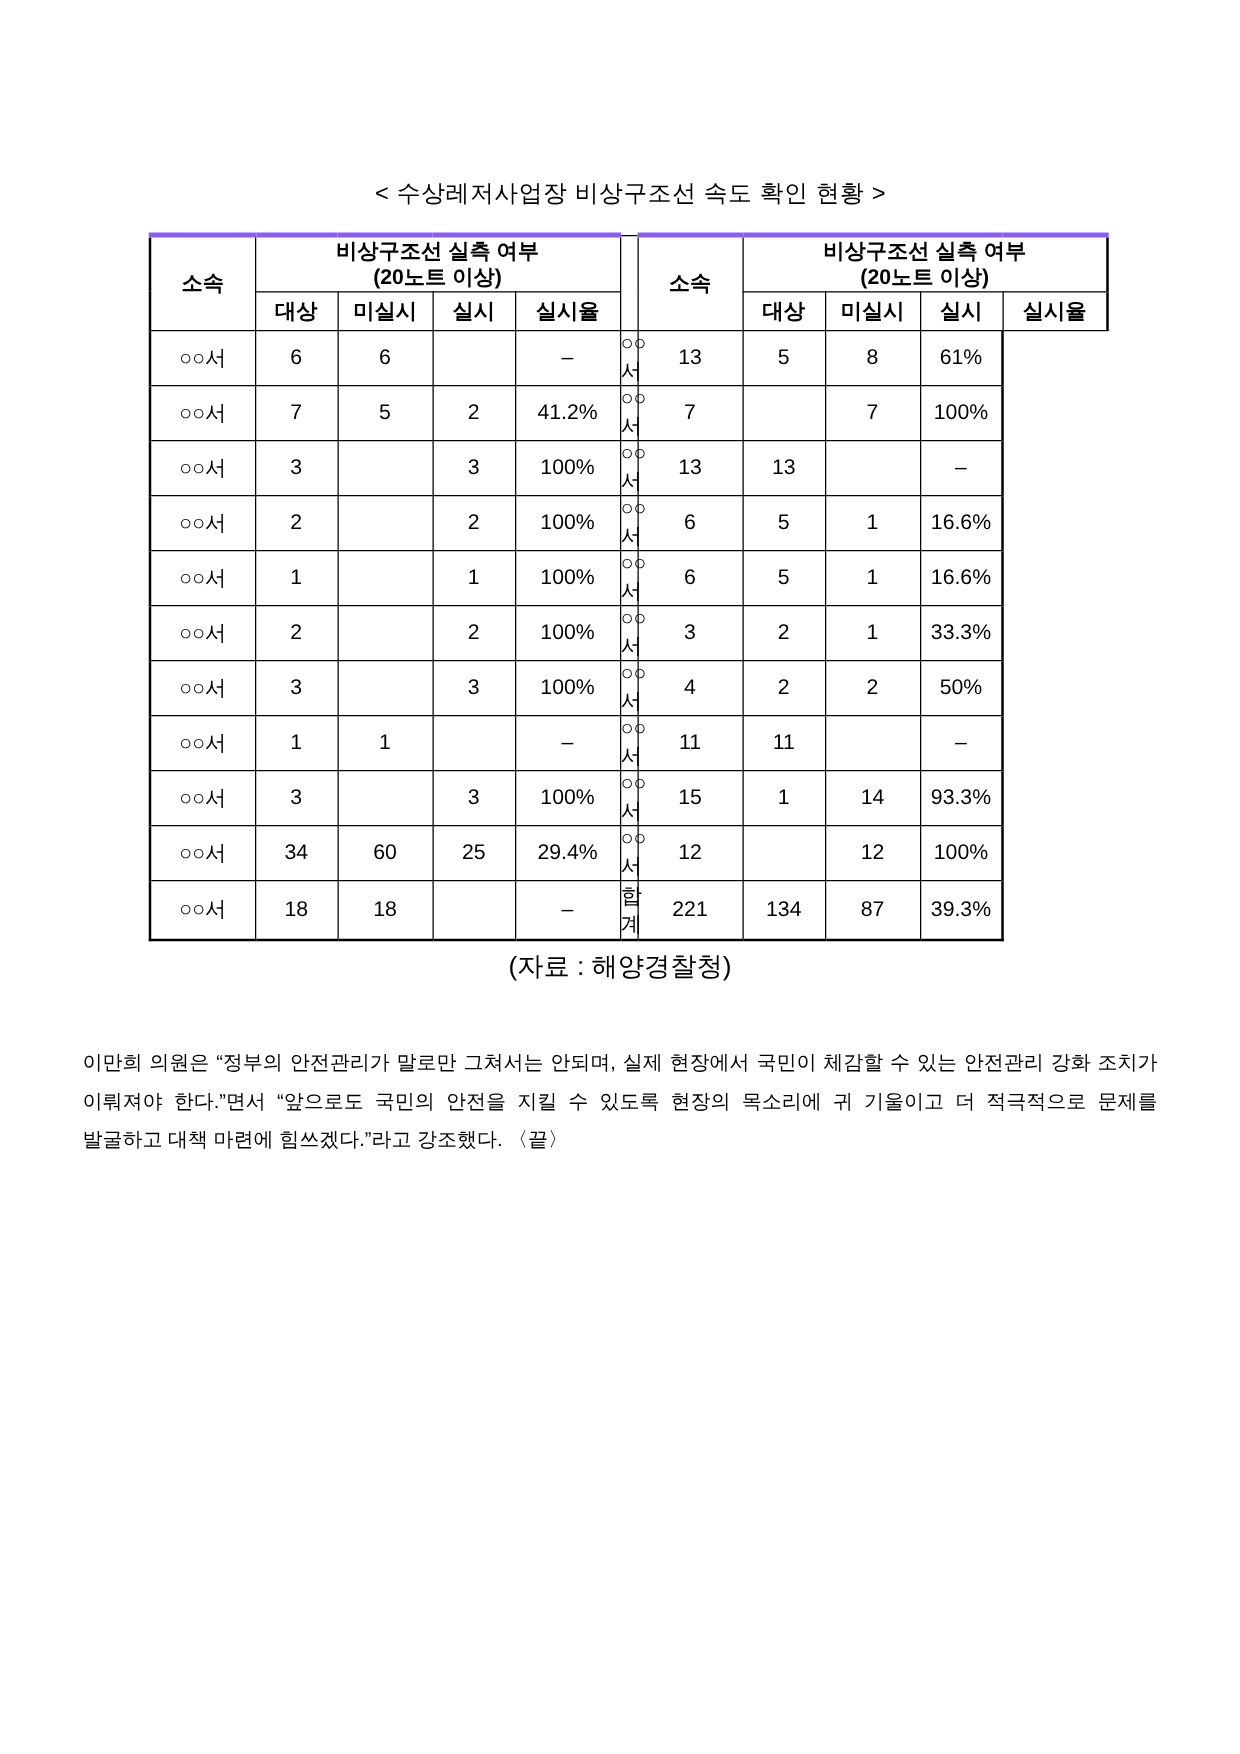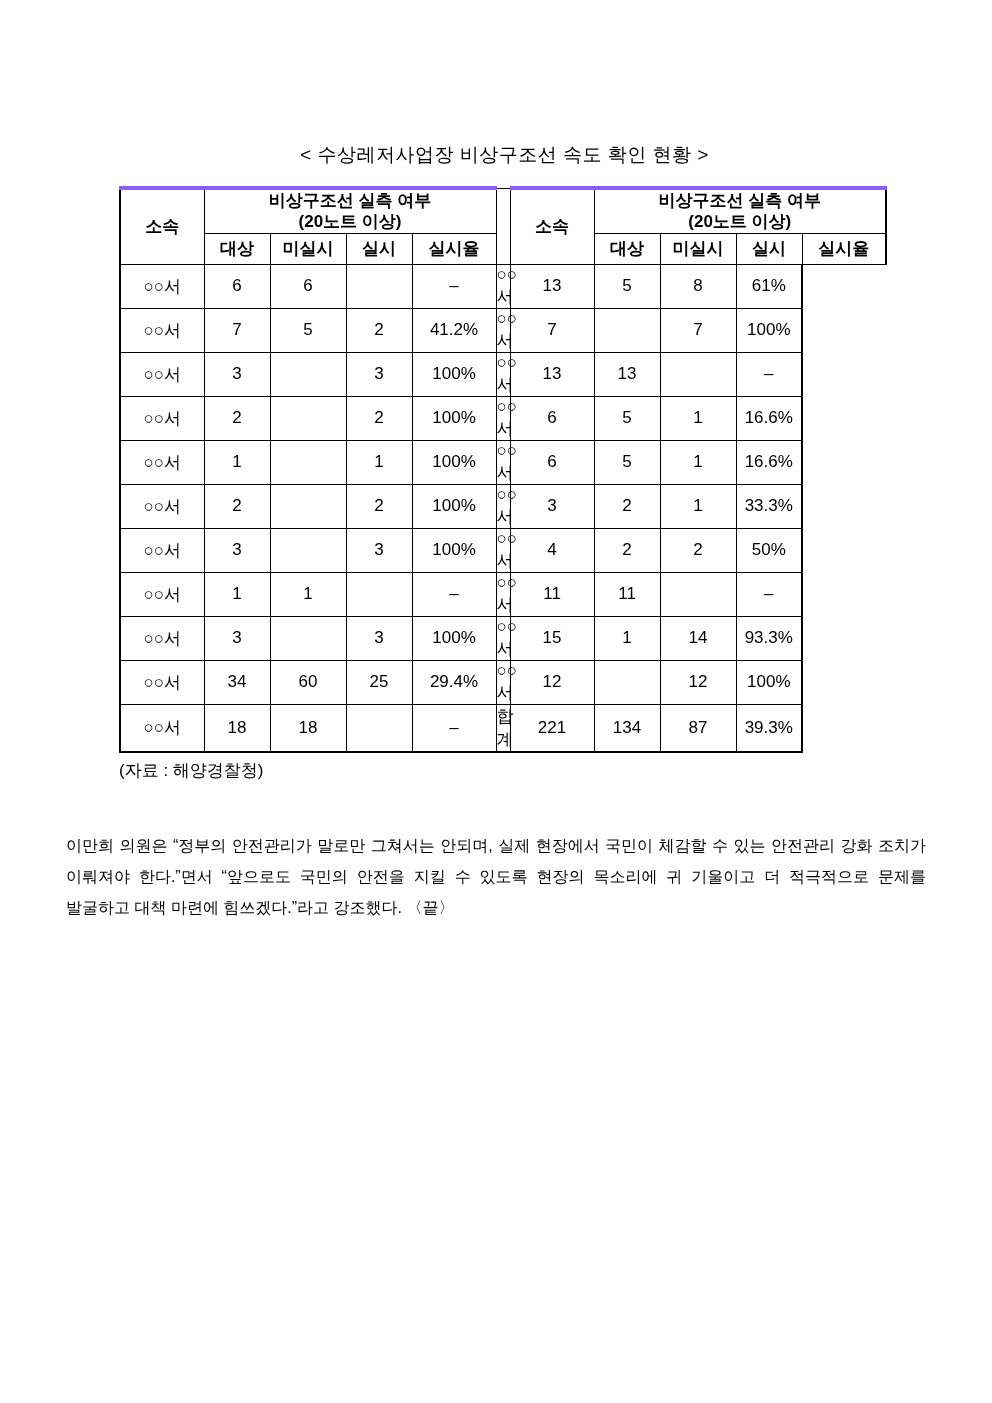--- a/index.html
+++ b/index.html
@@ -71,22 +71,22 @@
   }
   .hdr-group .l2 {
     display: block;
   }
   .total-row td {
     font-weight: bold;
   }
   .source {
     width: 754px;
     margin: 6px auto 0 auto;
-    text-align: left;
-    font-size: 17px;
+    text-align: center;
+    font-size: 21px;
   }
   .body-text {
     width: 860px;
     margin: 48px auto 0 auto;
     font-size: 16px;
     line-height: 1.95;
     text-align: justify;
     text-justify: inter-word;
     word-break: keep-all;
   }

